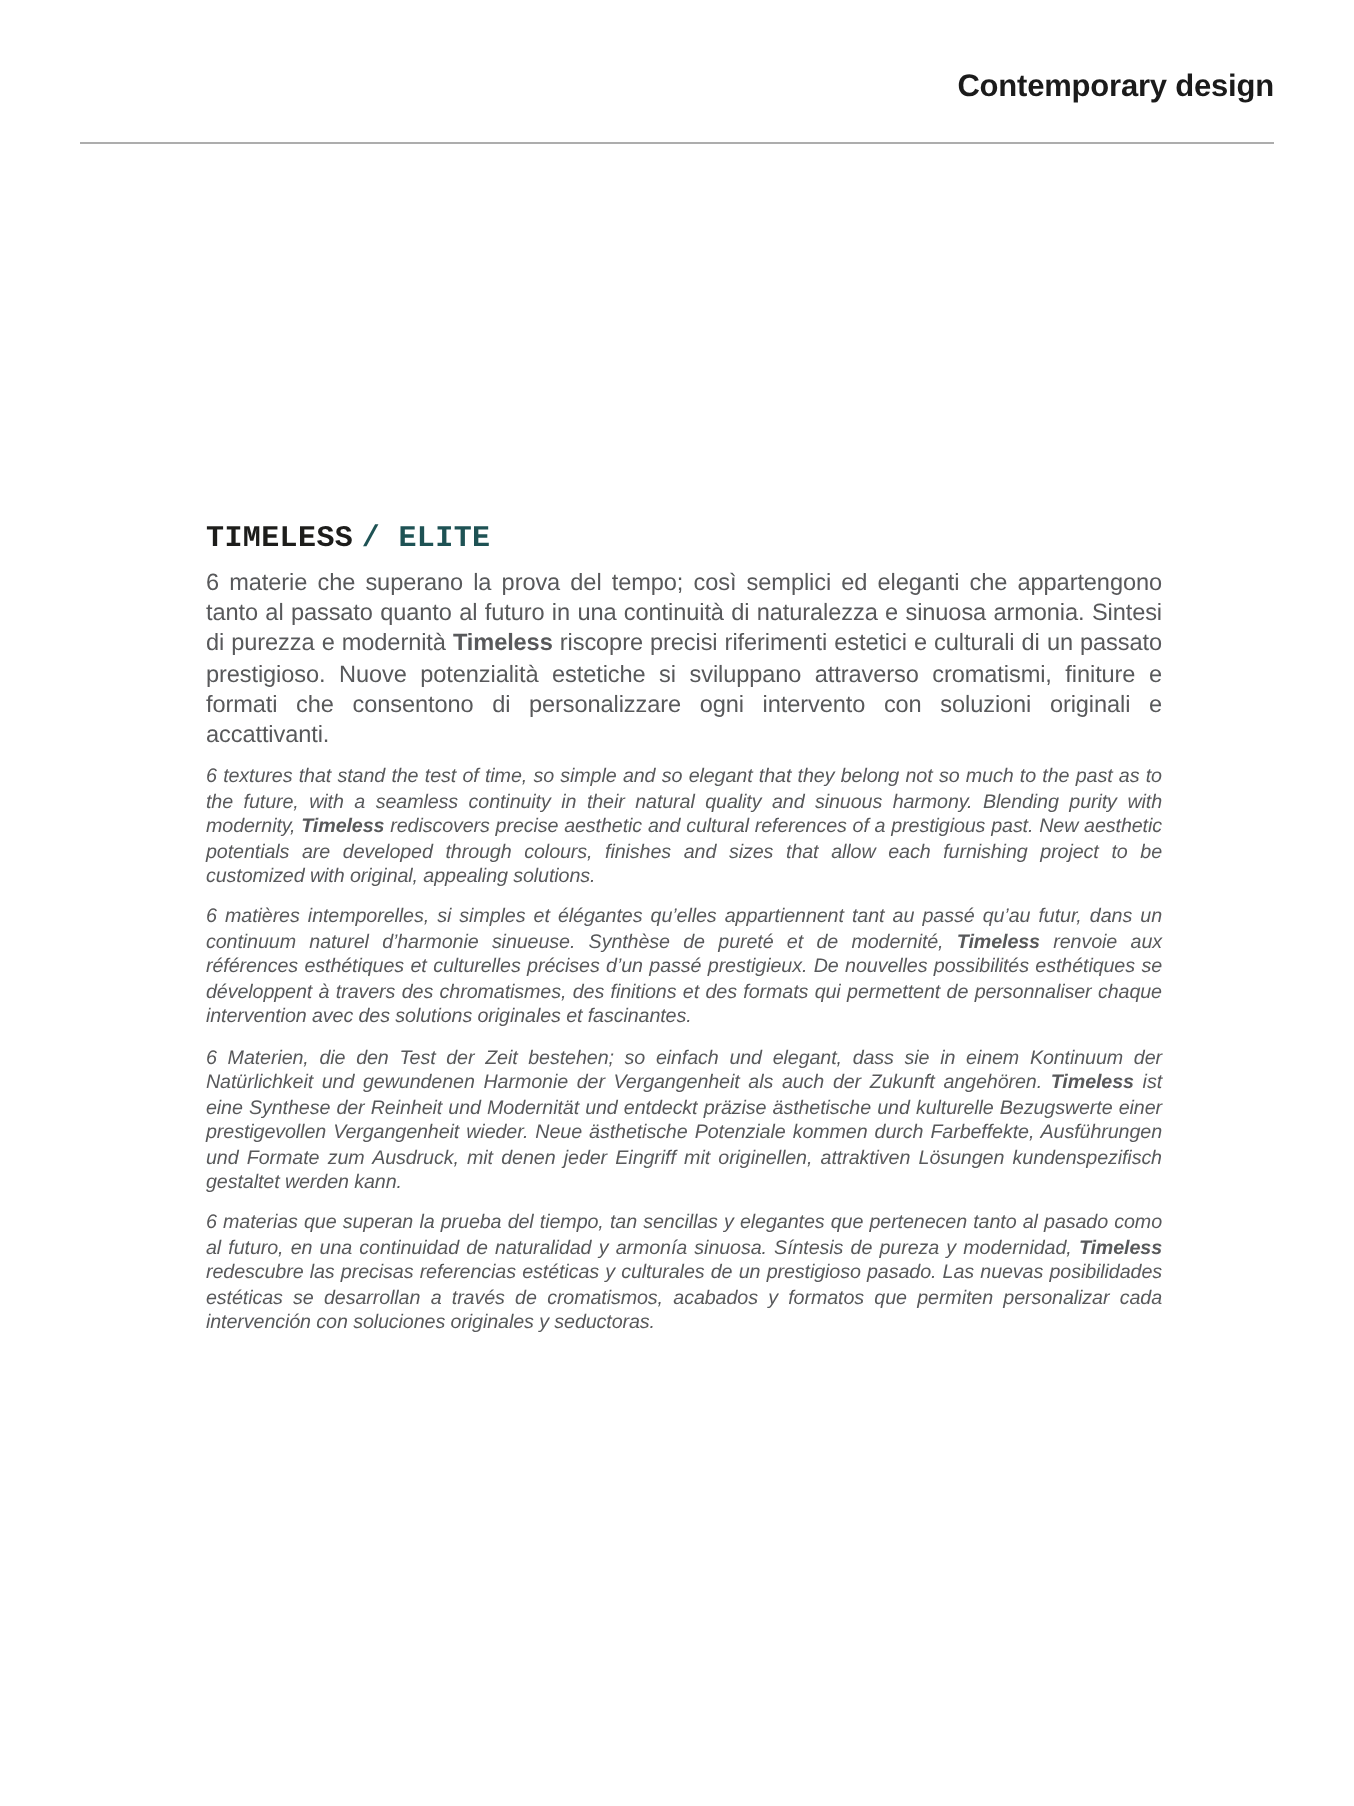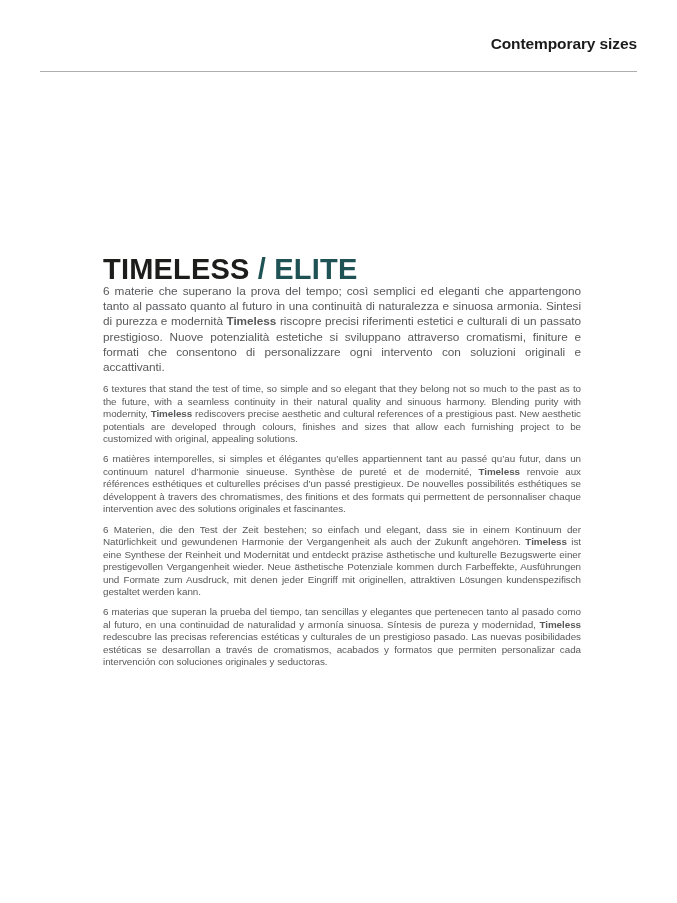--- a/index.html
+++ b/index.html
@@ -33,56 +33,58 @@
     border: none;
     border-top: 1.4px solid #adadad;
     height: 0;
   }
   .content {
     position: absolute;
     top: 256px; left: 103px;
     width: 478px;
   }
   .section-title {
-    font-size: 29px;
+    font-size: 15px;
     line-height: 27px;
     font-weight: 700;
     color: #1d1d1b;
     letter-spacing: 0.2px;
     white-space: nowrap;
+    font-family: Liberation Mono, monospace;
   }
   .section-title .accent {
     color: #1e5254;
     margin-left: 0.28em;
   }
   .para {
     text-align: justify;
     color: #58595b;
   }
   .para.lead {
     margin-top: 1px;
     font-size: 11.8px;
     line-height: 15.2px;
     letter-spacing: -0.05px;
   }
   .para.small {
     margin-top: 8px;
     font-size: 9.85px;
     line-height: 12.45px;
     letter-spacing: -0.05px;
+    font-style: italic;
   }
   .para b { font-weight: 700; }
 </style>
 </head>
 <body>
 
 <div class="page">
 
   <header class="page-header">
-    <div class="header-title">Contemporary sizes</div>
+    <div class="header-title">Contemporary design</div>
   </header>
 
   <hr class="header-rule">
 
   <main class="content">
 
     <h1 class="section-title"><span>TIMELESS</span><span class="accent">/ ELITE</span></h1>
 
     <p class="para lead"><span>6 materie che superano la prova del tempo; così semplici ed eleganti che appartengono tanto al passato quanto al futuro in una continuità di naturalezza e sinuosa armonia. Sintesi di purezza e modernità </span><b>Timeless</b><span> riscopre precisi riferimenti estetici e culturali di un passato prestigioso. Nuove potenzialità estetiche si sviluppano attraverso cromatismi, finiture e formati che consentono di personalizzare ogni intervento con soluzioni originali e accattivanti.</span></p>
 

